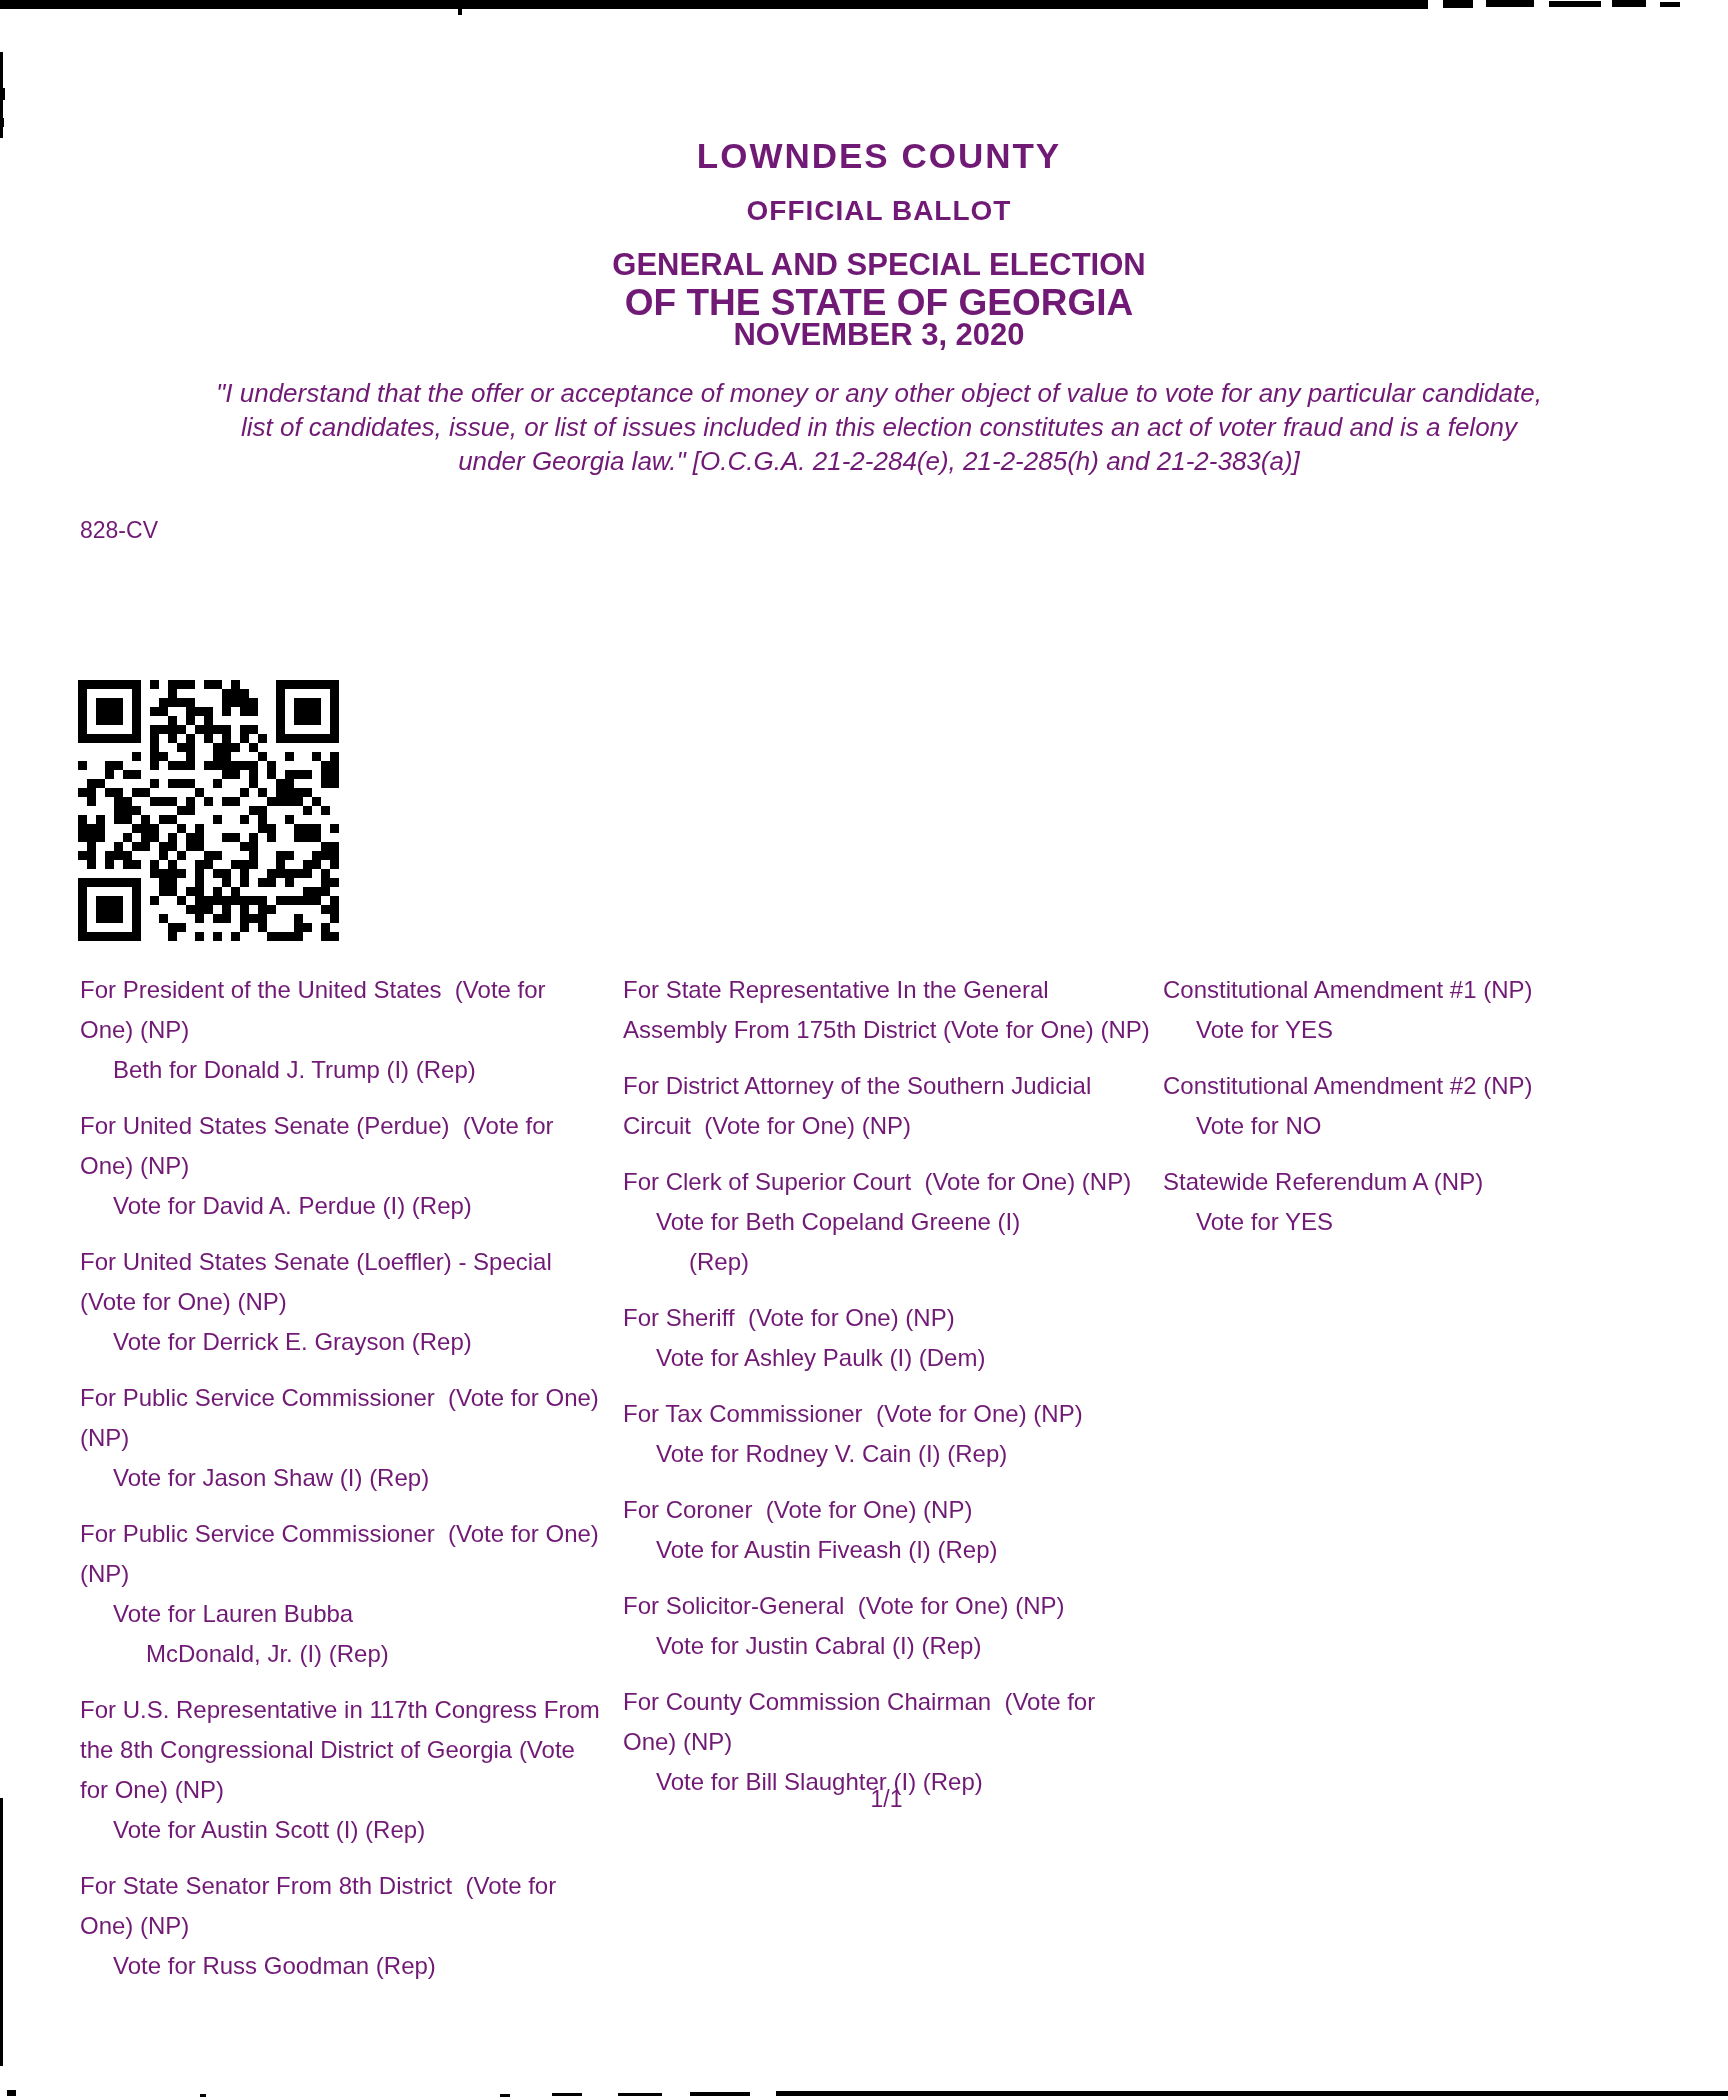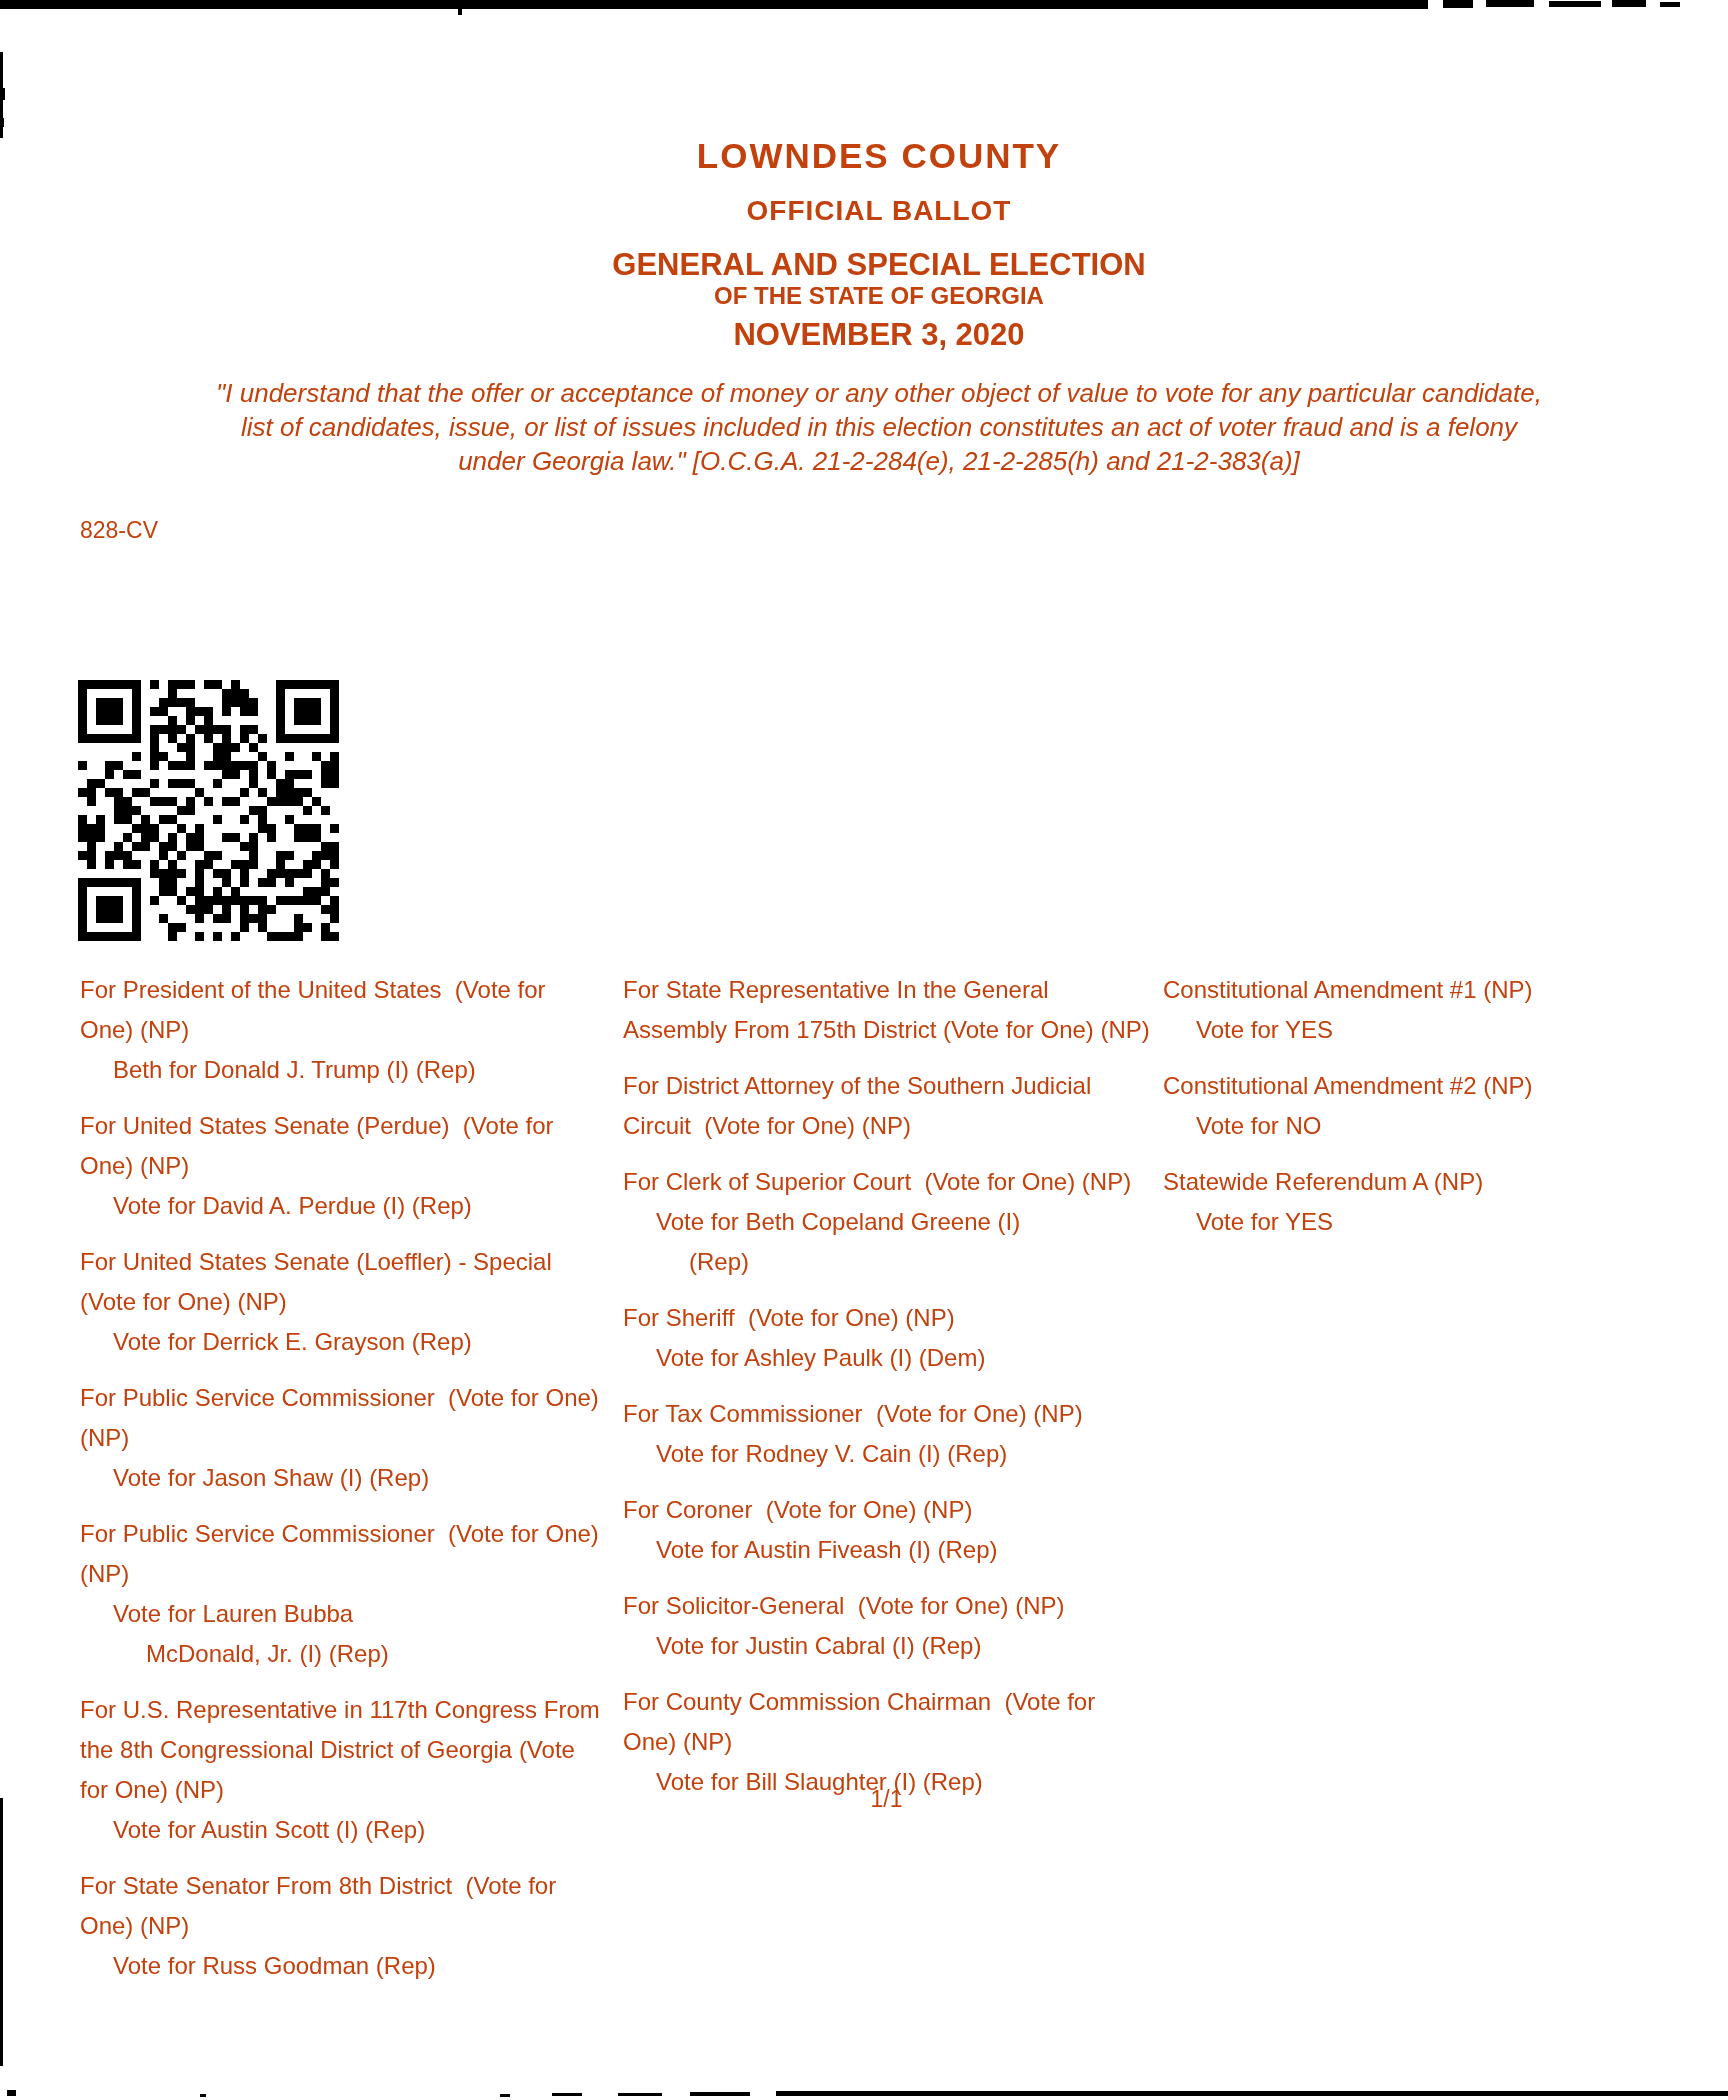--- a/index.html
+++ b/index.html
@@ -1,25 +1,25 @@
 <!DOCTYPE html>
 <html><head>
 <meta charset="utf-8">
 <style>
   html,body{margin:0;padding:0;background:#fff;}
   .page{
     position:relative;width:1728px;height:2100px;background:#ffffff;
-    font-family:"Liberation Sans","DejaVu Sans",sans-serif;color:#c2410c;overflow:hidden;
+    font-family:"Liberation Sans","DejaVu Sans",sans-serif;color:#701a75;overflow:hidden;
   }
   .mark{position:absolute;background:#000;}
   .hdr{position:absolute;left:30px;right:0;text-align:center;font-weight:bold;white-space:pre;}
   .hdr-county{top:136px;font-size:35px;letter-spacing:2px;}
   .hdr-official{top:195px;font-size:28px;letter-spacing:1px;}
   .hdr-gen1{top:247px;font-size:31px;}
-  .hdr-gen2{top:282px;font-size:24px;}
+  .hdr-gen2{top:282px;font-size:37px;}
   .hdr-date{top:317px;font-size:31px;}
   .disclaimer{
     position:absolute;left:30px;right:0;top:376px;text-align:center;
     font-style:italic;font-size:26px;line-height:34px;
   }
   .ballot-code{position:absolute;left:80px;top:517px;font-size:23px;}
   .qr{position:absolute;left:78px;top:680px;width:261px;height:261px;}
   .col{position:absolute;top:970px;font-size:24px;line-height:40px;}
   .col0{left:80px;width:522px;}
   .col1{left:623px;width:527px;}

